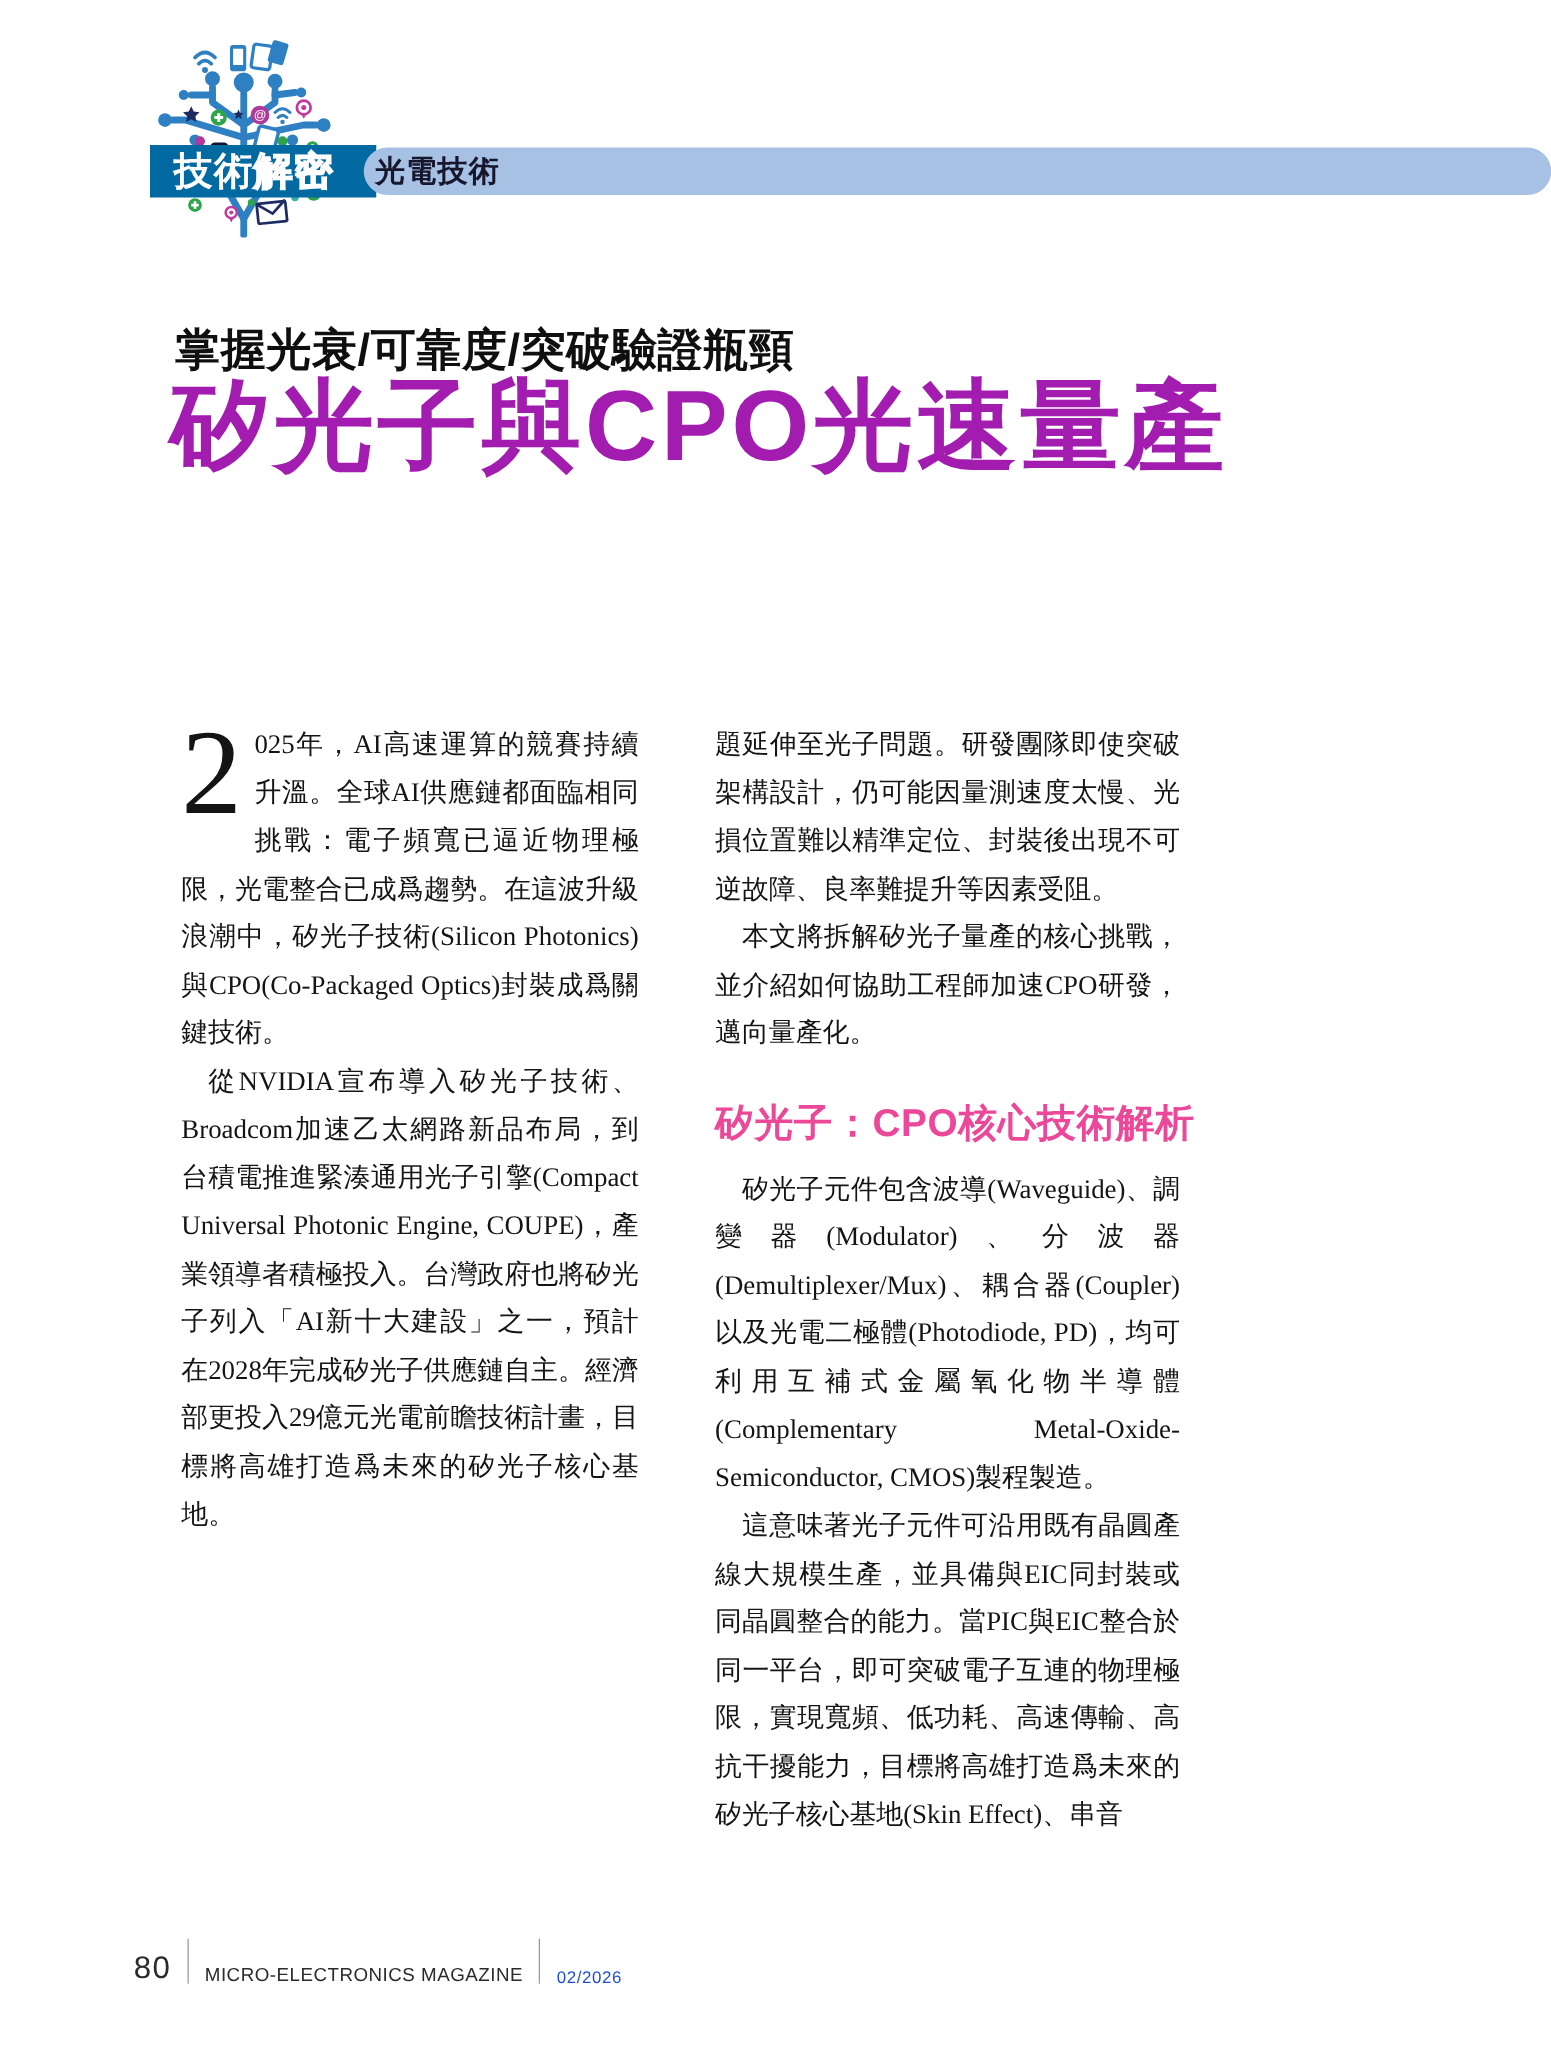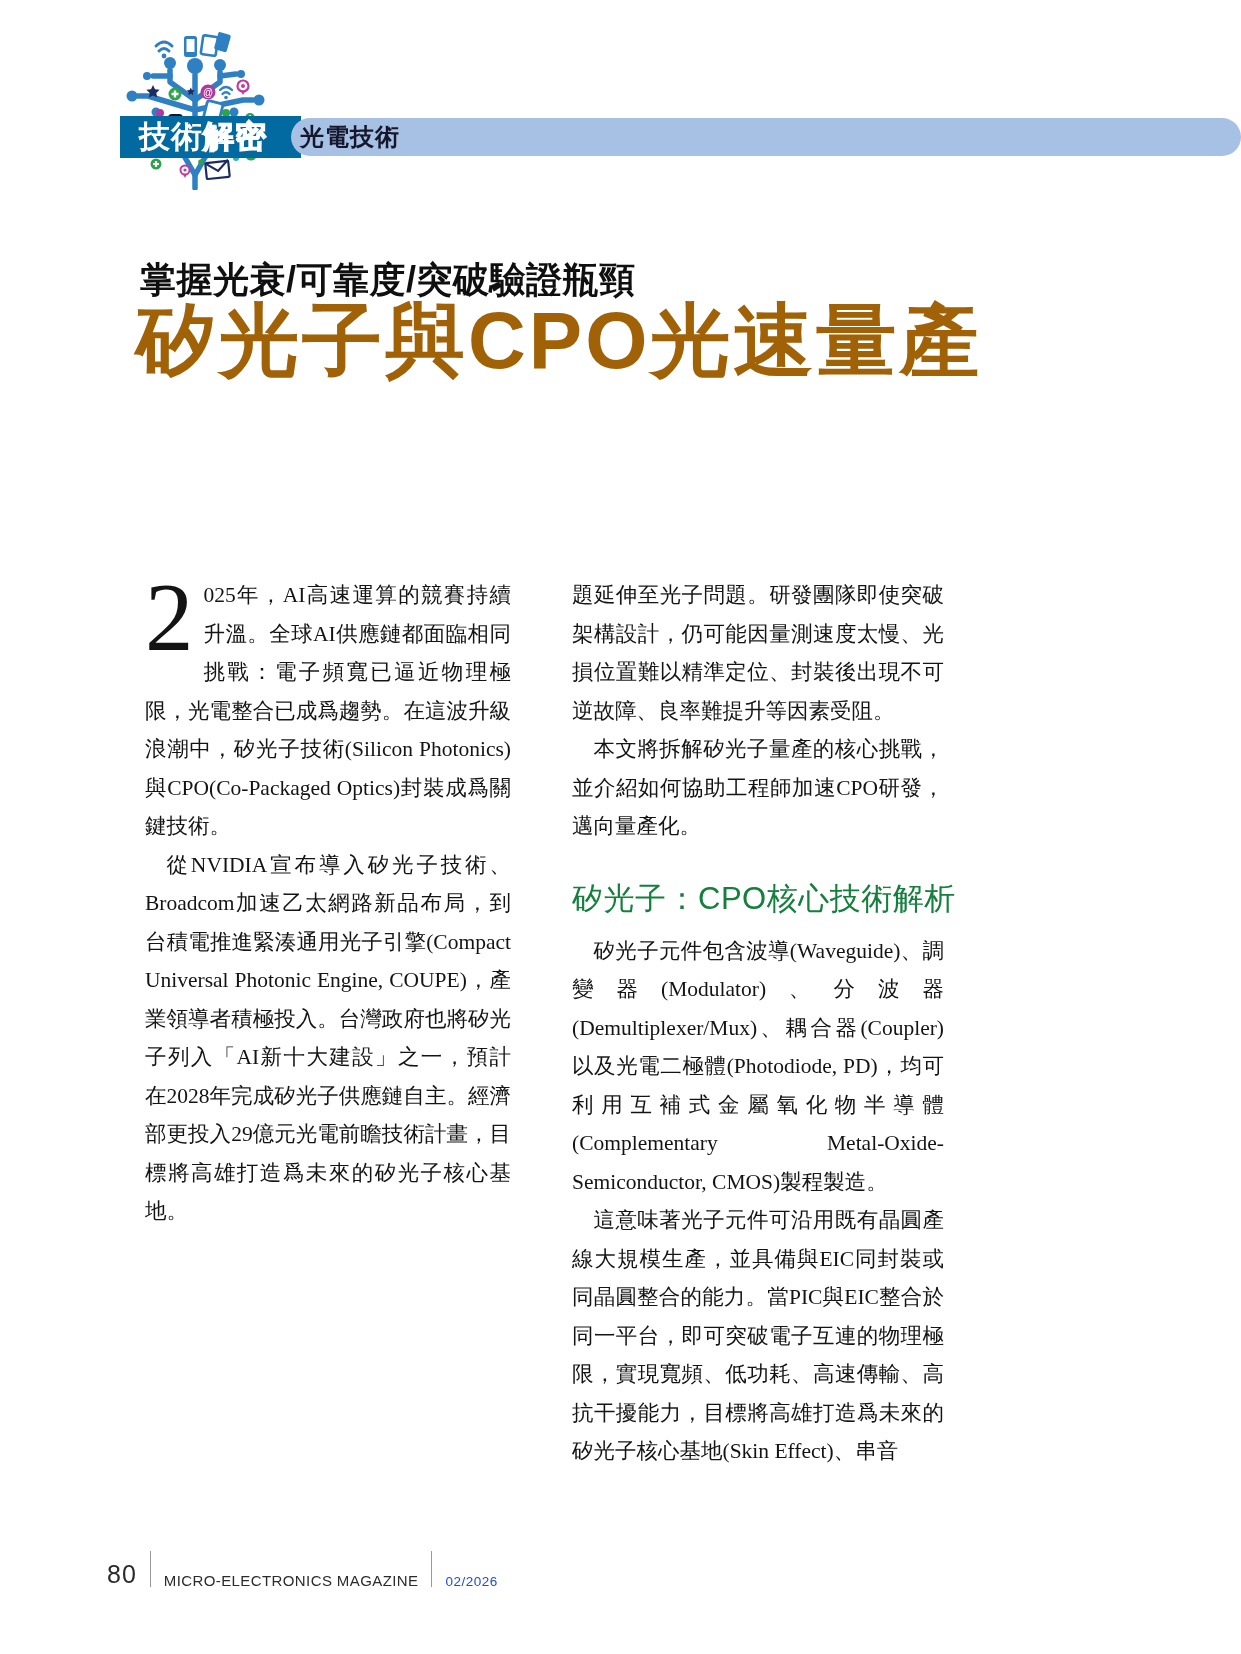--- a/index.html
+++ b/index.html
@@ -34,42 +34,42 @@
 
   
   .kicker{
     position:absolute;left:140px;top:256px;
     font-family:"Liberation Sans","DejaVu Sans",sans-serif;
     font-size:36px;font-weight:800;color:#0f0f0f;letter-spacing:0.5px;
   }
   .main-title{
     position:absolute;left:136px;top:298px;
     font-family:"Liberation Sans","DejaVu Sans",sans-serif;
-    font-size:80px;font-weight:900;color:#a16207;letter-spacing:3px;line-height:1.08;
+    font-size:80px;font-weight:900;color:#a21caf;letter-spacing:3px;line-height:1.08;
     white-space:nowrap;
   }
 
   
   .col{position:absolute;top:576px;color:#141414;}
   .col-left{left:145px;width:366px;}
   .col-right{left:527px;width:372px;margin-left:45px;}
   .col p{
     margin:0;font-size:21.5px;line-height:38.5px;text-align:justify;
     font-family:"Liberation Serif","DejaVu Serif",serif;
   }
   .col p.indent{text-indent:21.5px;}
   .dropcap{
     float:left;
     font-family:"Liberation Serif","DejaVu Serif",serif;
     font-size:97px;line-height:77px;height:77px;
     margin:3px 10px 0 0;font-weight:400;color:#141414;
   }
   .sec-heading{
     font-family:"Liberation Sans","DejaVu Sans",sans-serif;
-    font-size:31px;font-weight:400;color:#15803d;
+    font-size:31px;font-weight:700;color:#ec4899;
     margin:33px 0 13px 0;letter-spacing:0.5px;line-height:40px;white-space:nowrap;
   }
 
   
   .footer{
     position:absolute;left:107px;top:1549px;height:40px;
     display:flex;align-items:flex-end;
     font-family:"Liberation Sans","DejaVu Sans",sans-serif;color:#2b2b2b;
   }
   .footer .pageno{font-size:25px;font-weight:500;letter-spacing:1px;}

